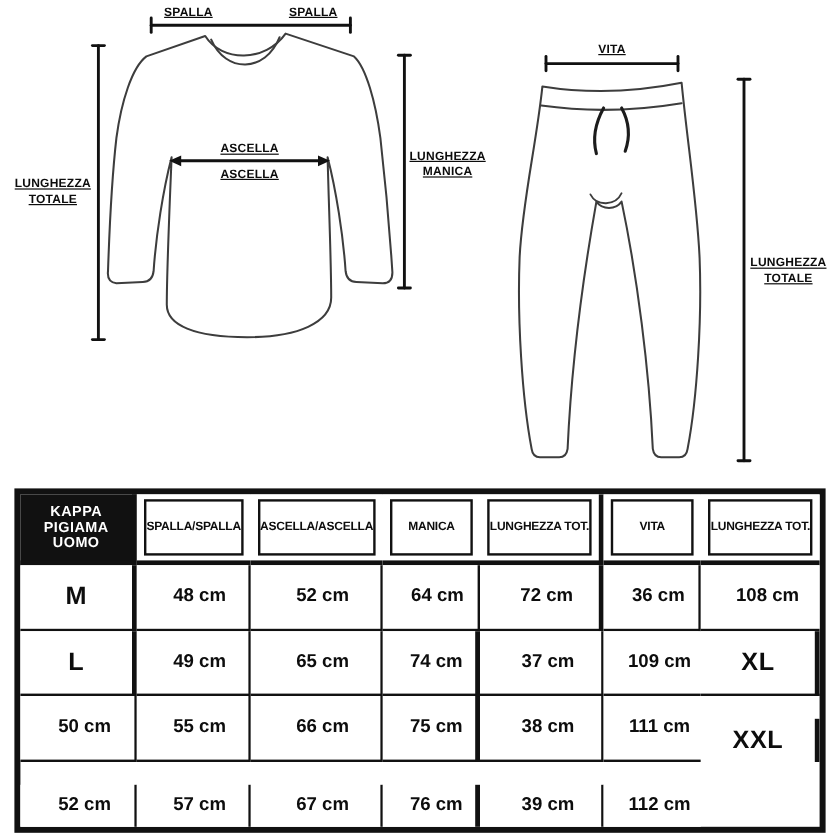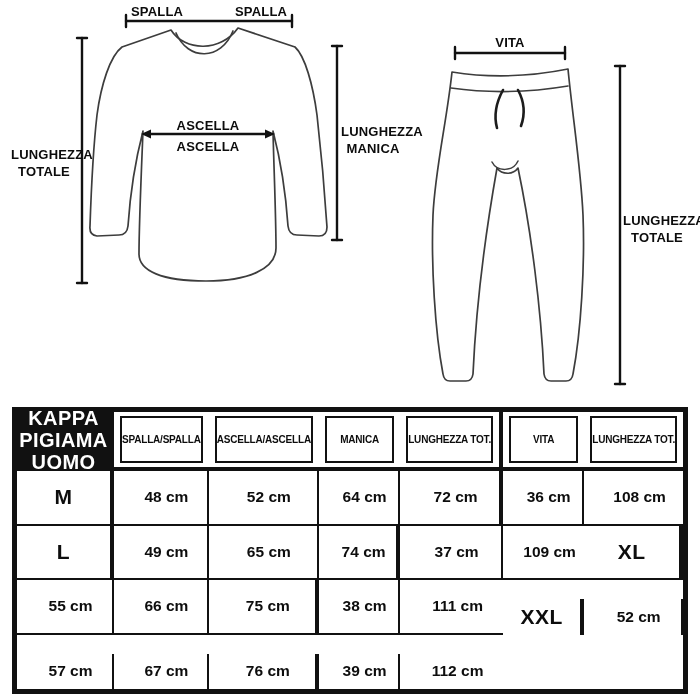--- a/index.html
+++ b/index.html
@@ -9,25 +9,26 @@
     height: 700px;
     background: #ffffff;
     font-family: "Liberation Sans", sans-serif;
     overflow: hidden;
   }
   
   #diagram-svg { position: absolute; left: 0; top: 0; }
   .dlabel {
     position: absolute;
     font-weight: bold;
-    font-size: 13px;
+    font-size: 10px;
     line-height: 1.3;
     letter-spacing: 0.2px;
     color: #0c0c0c;
     text-align: center;
+    text-decoration: underline;
   }
   
   #size-table {
     position: absolute;
     left: 12px; top: 407px;
     width: 676px; height: 287px;
     box-sizing: border-box;
     border: 5px solid #111111;
     background: #ffffff;
     display: grid;
@@ -46,21 +47,21 @@
   }
   .cell.thick-r { border-right-width: 4px; }
   .cell.no-r   { border-right: none; }
   .cell.no-b   { border-bottom: none; margin-top: 19px; }
   .cell.hdr    { border-bottom: 4px solid #111111; border-right: none; padding: 0; }
   .cell.hdr.sep { border-right: 4px solid #111111; }
   .product-cell {
     background: #111111;
     color: #ffffff;
     flex-direction: column;
-    font-size: 20px;
+    font-size: 12px;
     line-height: 1.1;
     letter-spacing: 0.4px;
     border-right: 4px solid #111111;
     border-bottom: 4px solid #111111;
   }
   .hbox {
     flex: 1;
     align-self: stretch;
     margin: 4px 6px;
     border: 2px solid #111111;
@@ -203,20 +204,21 @@
     <div class="cell value-cell no-r">108 cm</div>
 
     <div class="cell size-cell thick-r">L</div>
     <div class="cell value-cell">49 cm</div>
     <div class="cell value-cell">65 cm</div>
     <div class="cell value-cell thick-r">74 cm</div>
     <div class="cell value-cell">37 cm</div>
     <div class="cell value-cell no-r">109 cm</div>
 
     <div class="cell size-cell thick-r">XL</div>
+    <div class="cell value-cell">50 cm</div>
     <div class="cell value-cell">55 cm</div>
     <div class="cell value-cell">66 cm</div>
     <div class="cell value-cell thick-r">75 cm</div>
     <div class="cell value-cell">38 cm</div>
     <div class="cell value-cell no-r">111 cm</div>
 
     <div class="cell size-cell thick-r no-b">XXL</div>
     <div class="cell value-cell no-b">52 cm</div>
     <div class="cell value-cell no-b">57 cm</div>
     <div class="cell value-cell no-b">67 cm</div>

